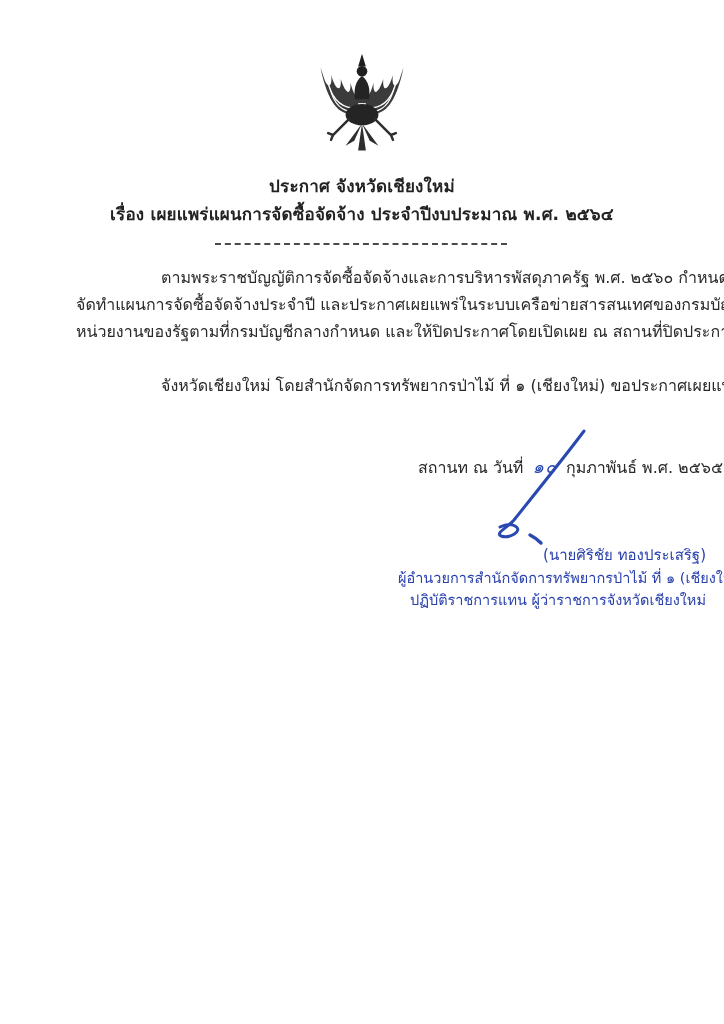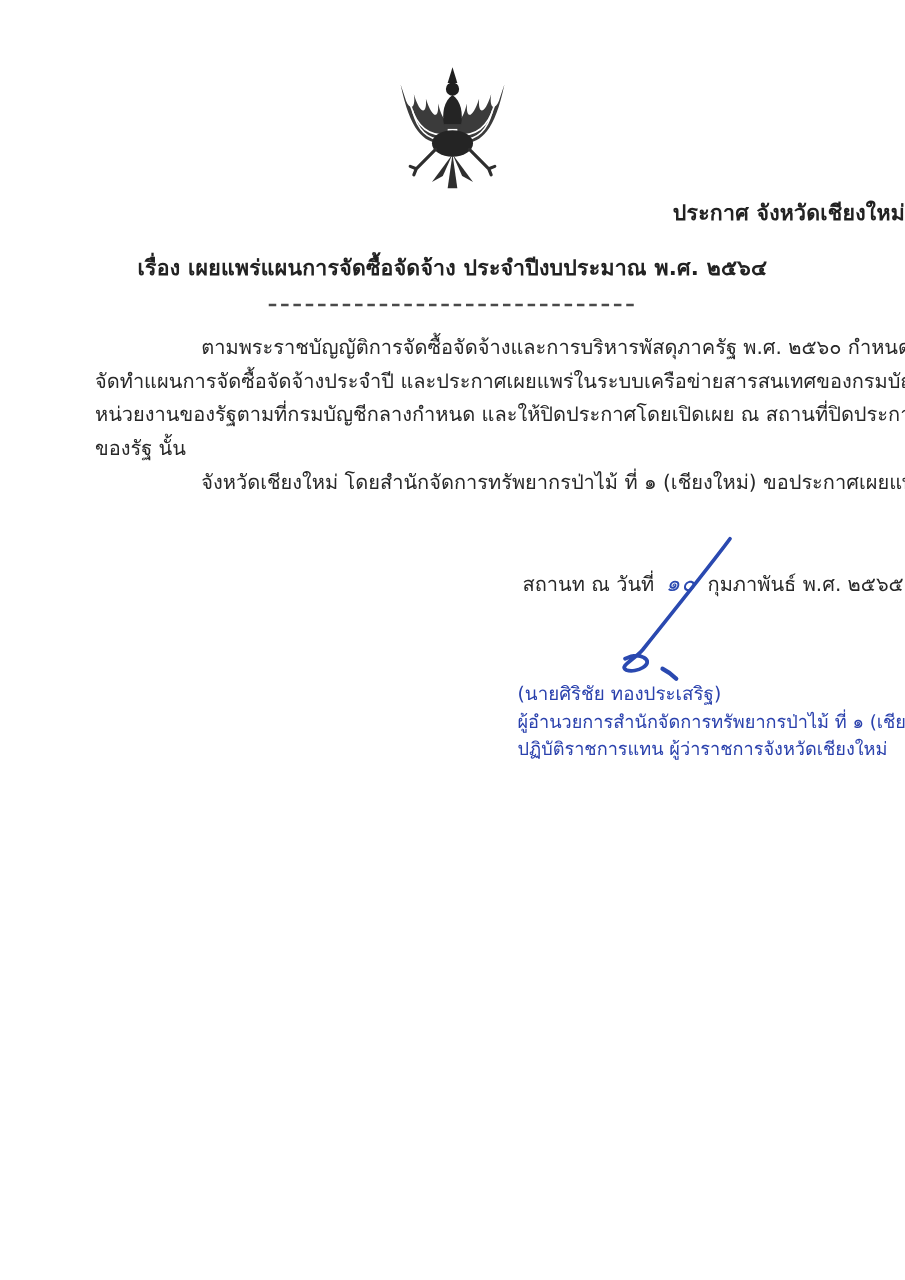--- a/index.html
+++ b/index.html
@@ -22,21 +22,21 @@
   .title-line {
     position: absolute;
     left: 0; width: 724px;
     text-align: center;
     font-size: 17px;
     font-weight: bold;
     color: #222222;
     letter-spacing: 0.2px;
     white-space: nowrap;
   }
-  .title-1 { top: 156px; text-align: right; }
+  .title-1 { top: 172px; }
   .title-2 { top: 200px; }
   .divider {
     position: absolute;
     left: 215px; top: 243px;
     width: 292px; height: 0;
     border-top: 2.5px dashed #4a4a4a;
   }
   .para {
     position: absolute;
     left: 76px;
@@ -66,23 +66,23 @@
     letter-spacing: 1px;
   }
   .signature-stroke {
     position: absolute;
     left: 478px; top: 428px;
     width: 126px; height: 118px;
     pointer-events: none;
   }
   .signature-block {
     position: absolute;
-    left: 414px; top: 544px;
+    left: 398px; top: 544px;
     width: 308px;
-    text-align: left;
+    text-align: right;
     color: #2a41ad;
     font-size: 14.5px;
   }
   .signature-block .sig-line {
     line-height: 22.5px;
     white-space: nowrap;
   }
   .signature-block .sig-name { font-size: 15px; }
 </style>
 </head>
@@ -119,21 +119,20 @@
 
   <div class="title-line title-1">ประกาศ จังหวัดเชียงใหม่</div>
   <div class="title-line title-2">เรื่อง เผยแพร่แผนการจัดซื้อจัดจ้าง ประจำปีงบประมาณ พ.ศ. ๒๕๖๔</div>
 
   <div class="divider"></div>
 
   <div class="para para-1">
     <div class="line indent">ตามพระราชบัญญัติการจัดซื้อจัดจ้างและการบริหารพัสดุภาครัฐ พ.ศ. ๒๕๖๐ กำหนดให้หน่วยงานของรัฐ</div>
     <div class="line">จัดทำแผนการจัดซื้อจัดจ้างประจำปี และประกาศเผยแพร่ในระบบเครือข่ายสารสนเทศของกรมบัญชีกลางและของ</div>
     <div class="line">หน่วยงานของรัฐตามที่กรมบัญชีกลางกำหนด และให้ปิดประกาศโดยเปิดเผย ณ สถานที่ปิดประกาศของหน่วยงาน</div>
-    <div class="line">ของรัฐ นั้น</div>
   </div>
 
   <div class="para para-2">
     <div class="line indent">จังหวัดเชียงใหม่ โดยสำนักจัดการทรัพยากรป่าไม้ ที่ ๑ (เชียงใหม่) ขอประกาศเผยแพร่แผนการจัดซื้อจัด</div>
   </div>
 
   <div class="date-line">
     <span>สถานท ณ วันที่</span>
     <span class="handwritten-day">๑๐</span>
     <span>กุมภาพันธ์ พ.ศ. ๒๕๖๕</span>

